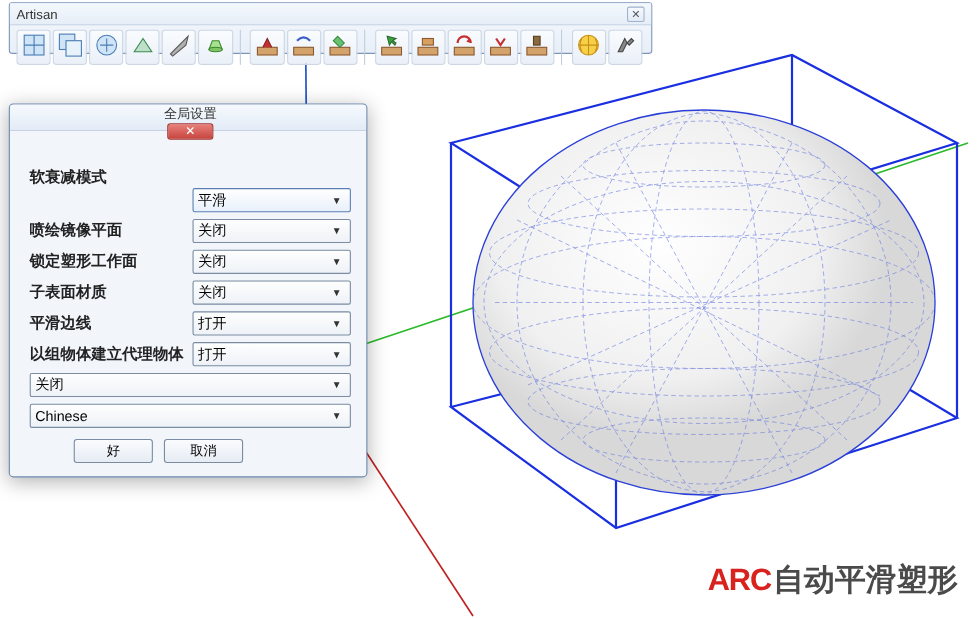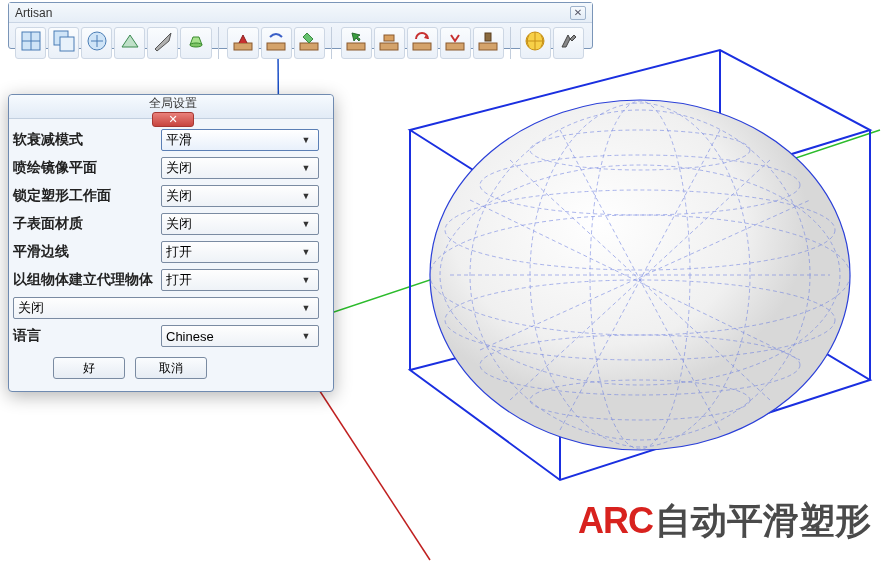--- a/index.html
+++ b/index.html
@@ -43,48 +43,48 @@
   justify-content: space-between; padding: 0 4px 0 8px; font-size: 12px; color: #333;
   border-radius: 4px 4px 0 0;
   flex-direction: column;
 }
 .dlg-close {
   width: 42px; height: 18px; border-radius: 3px;
   background: linear-gradient(#e9807b,#c7453f); color: #fff;
   display: flex; align-items: center; justify-content: center; font-size: 11px;
   border: 1px solid #a63732; cursor: pointer;
 }
-.dlg-body { padding: 10px 14px 12px 4px; }
+.dlg-body { padding: 10px 14px 12px 18px; }
 .dlg-row { display: flex; align-items: center; margin-bottom: 6px; }
 .dlg-label { width: 148px; font-size: 14px; font-weight: bold; color: #222; }
 .dlg-select {
   flex: 1; height: 22px; border: 1px solid #7a8ba2; border-radius: 2px;
   background: linear-gradient(#fefefe,#eef2f7); font-size: 13px; padding: 0 4px;
   position: relative; display: flex; align-items: center; justify-content: space-between;
   cursor: pointer;
 }
-.dlg-select.highlight { background: linear-gradient(#ffffff,#e8f0fb); border-color: #5b7fb5; }
+.dlg-select.highlight { background: linear-gradient(#ffffff,#e8f0fb); border-color: #5b7fb5; margin-top: 42px; }
 .dlg-select-arrow {
   width: 16px; height: 16px; display: flex; align-items: center; justify-content: center;
   font-size: 9px; color: #333;
 }
 .dlg-buttons { display: flex; gap: 10px; margin-top: 10px; padding-left: 40px; }
 .dlg-btn {
   width: 72px; height: 22px; border: 1px solid #7a8ba2; border-radius: 3px;
   background: linear-gradient(#fafcfe,#e6ecf4); font-size: 12px; cursor: pointer;
   display: flex; align-items: center; justify-content: center;
 }
 
 
 .viewport { position: absolute; left: 0; top: 0; width: 891px; height: 562px; z-index: -1; }
 .viewport svg { width: 100%; height: 100%; }
 
 
 .watermark {
-  position: absolute; right: 20px; bottom: 16px; font-size: 36px; font-weight: bold;
+  position: absolute; right: 20px; bottom: 16px; font-size: 28px; font-weight: bold;
   display: flex; align-items: baseline; gap: 2px;
 }
 .wm-arc { color: #d8221e; font-family: Arial, sans-serif; letter-spacing: -1px; }
 .wm-text { color: #4a4a4a; font-family: "Microsoft YaHei", sans-serif; }
 </style>
 </head>
 <body>
 
 <div class="viewport">
 <svg viewBox="0 0 891 562">
@@ -292,21 +292,20 @@
             <span class="dlg-select-arrow">▼</span>
           </div>
         </div>
         <div class="dlg-row">
           <div class="dlg-select">
             <span>关闭</span>
             <span class="dlg-select-arrow">▼</span>
           </div>
         </div>
         <div class="dlg-row">
-          <div class="dlg-label">语言</div>
           <div class="dlg-select">
             <span>Chinese</span>
             <span class="dlg-select-arrow">▼</span>
           </div>
         </div>
       </div>
     <div class="dlg-buttons">
       <div class="dlg-btn">好</div>
       <div class="dlg-btn">取消</div>
     </div>

